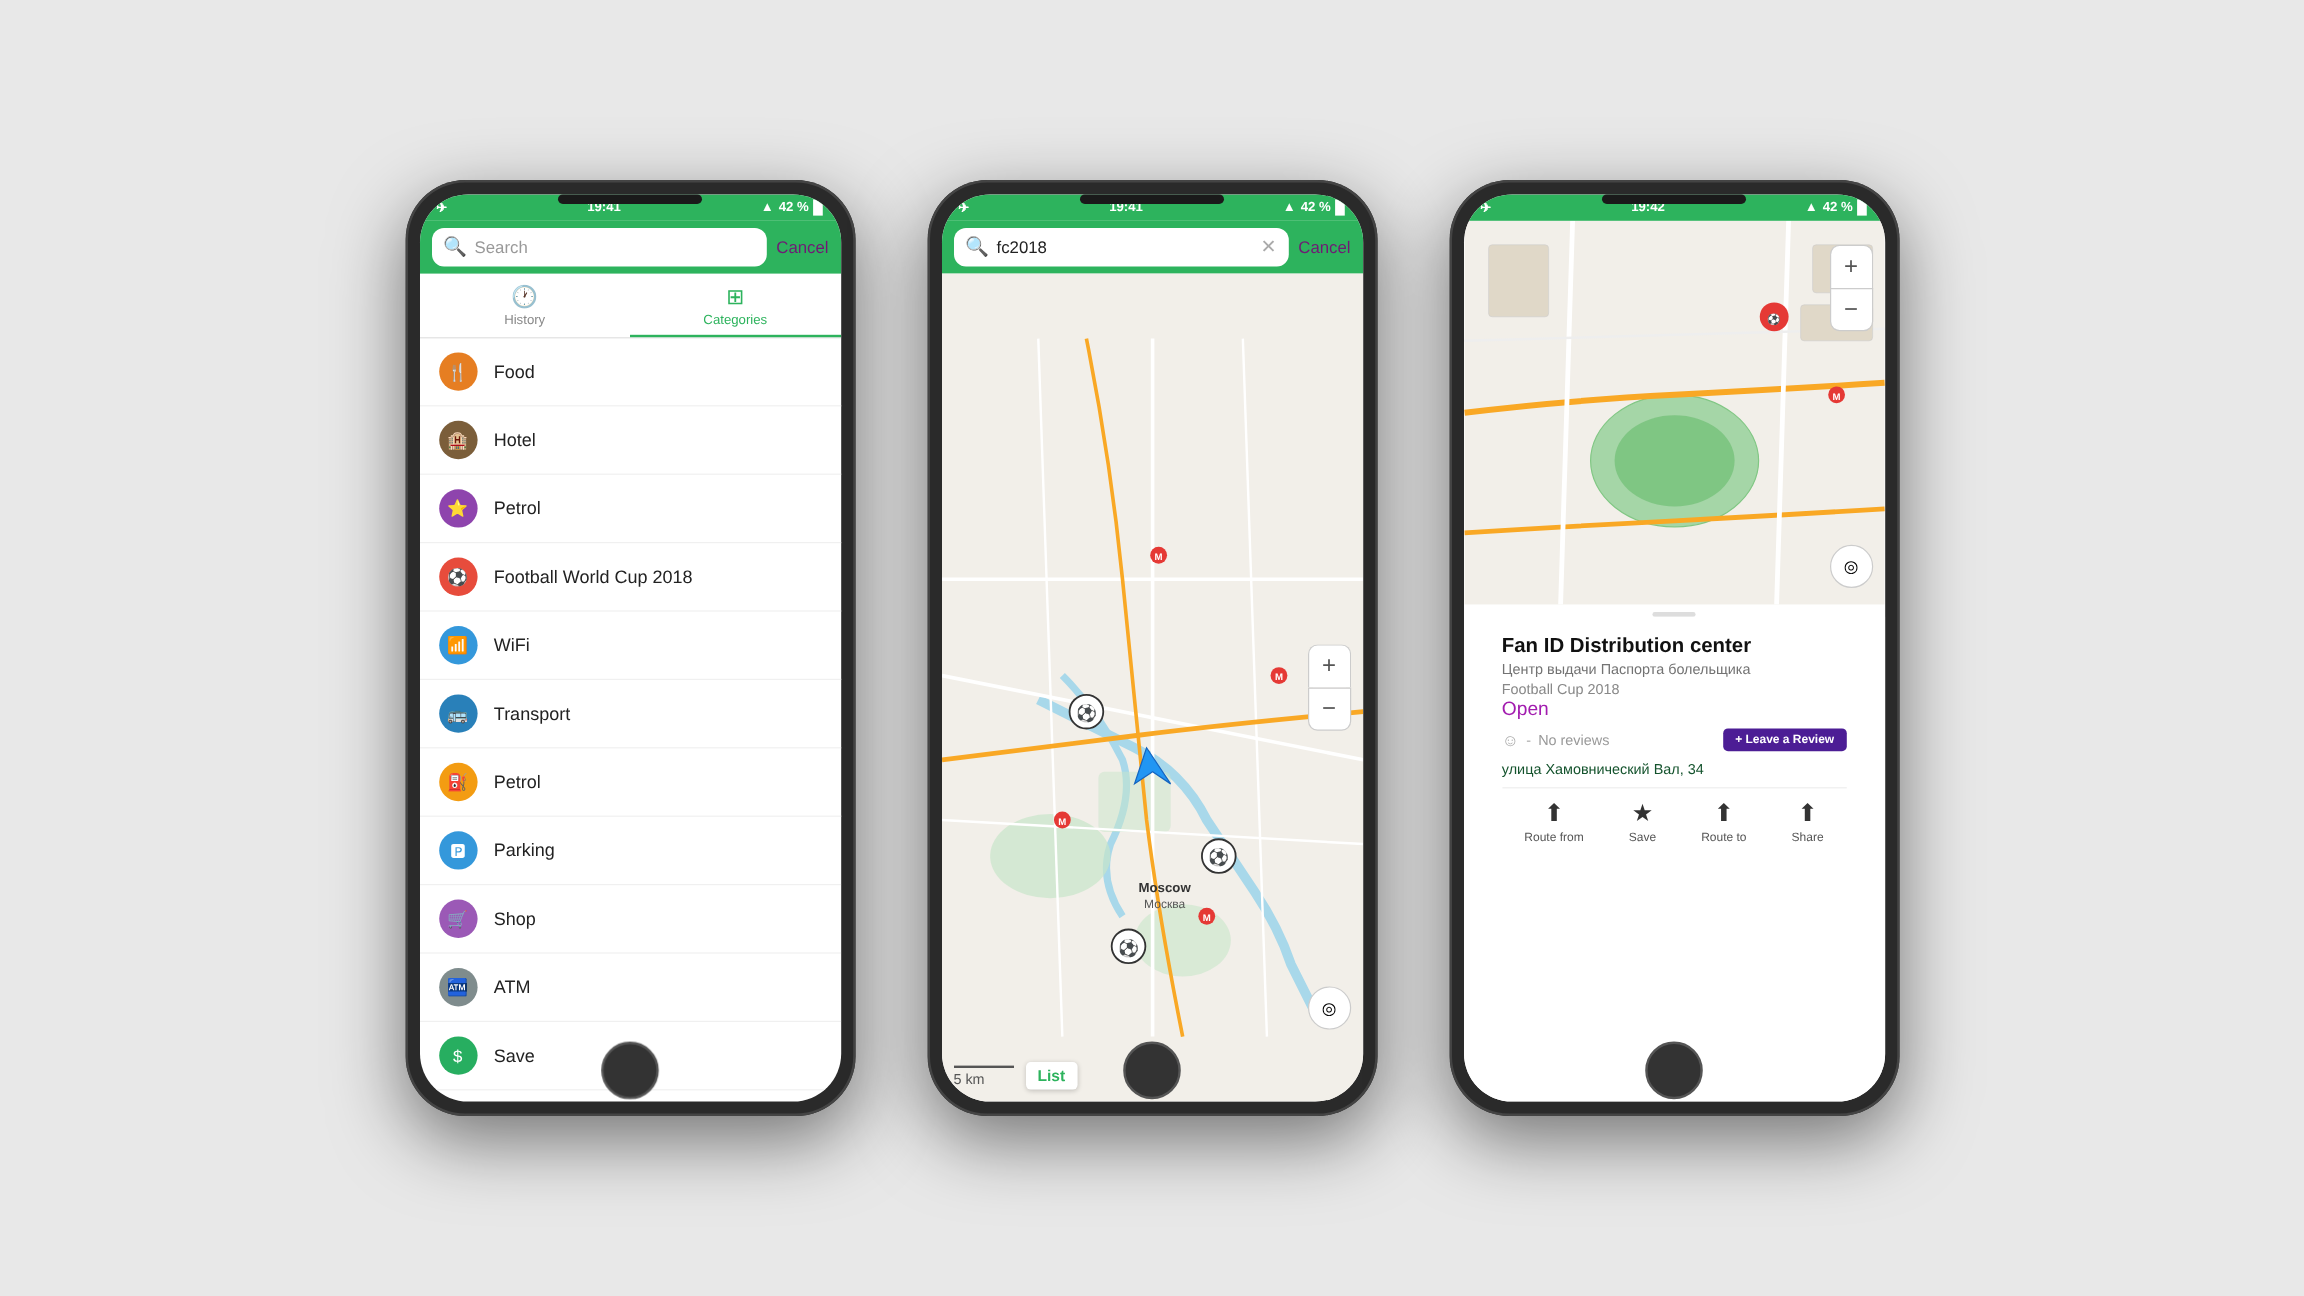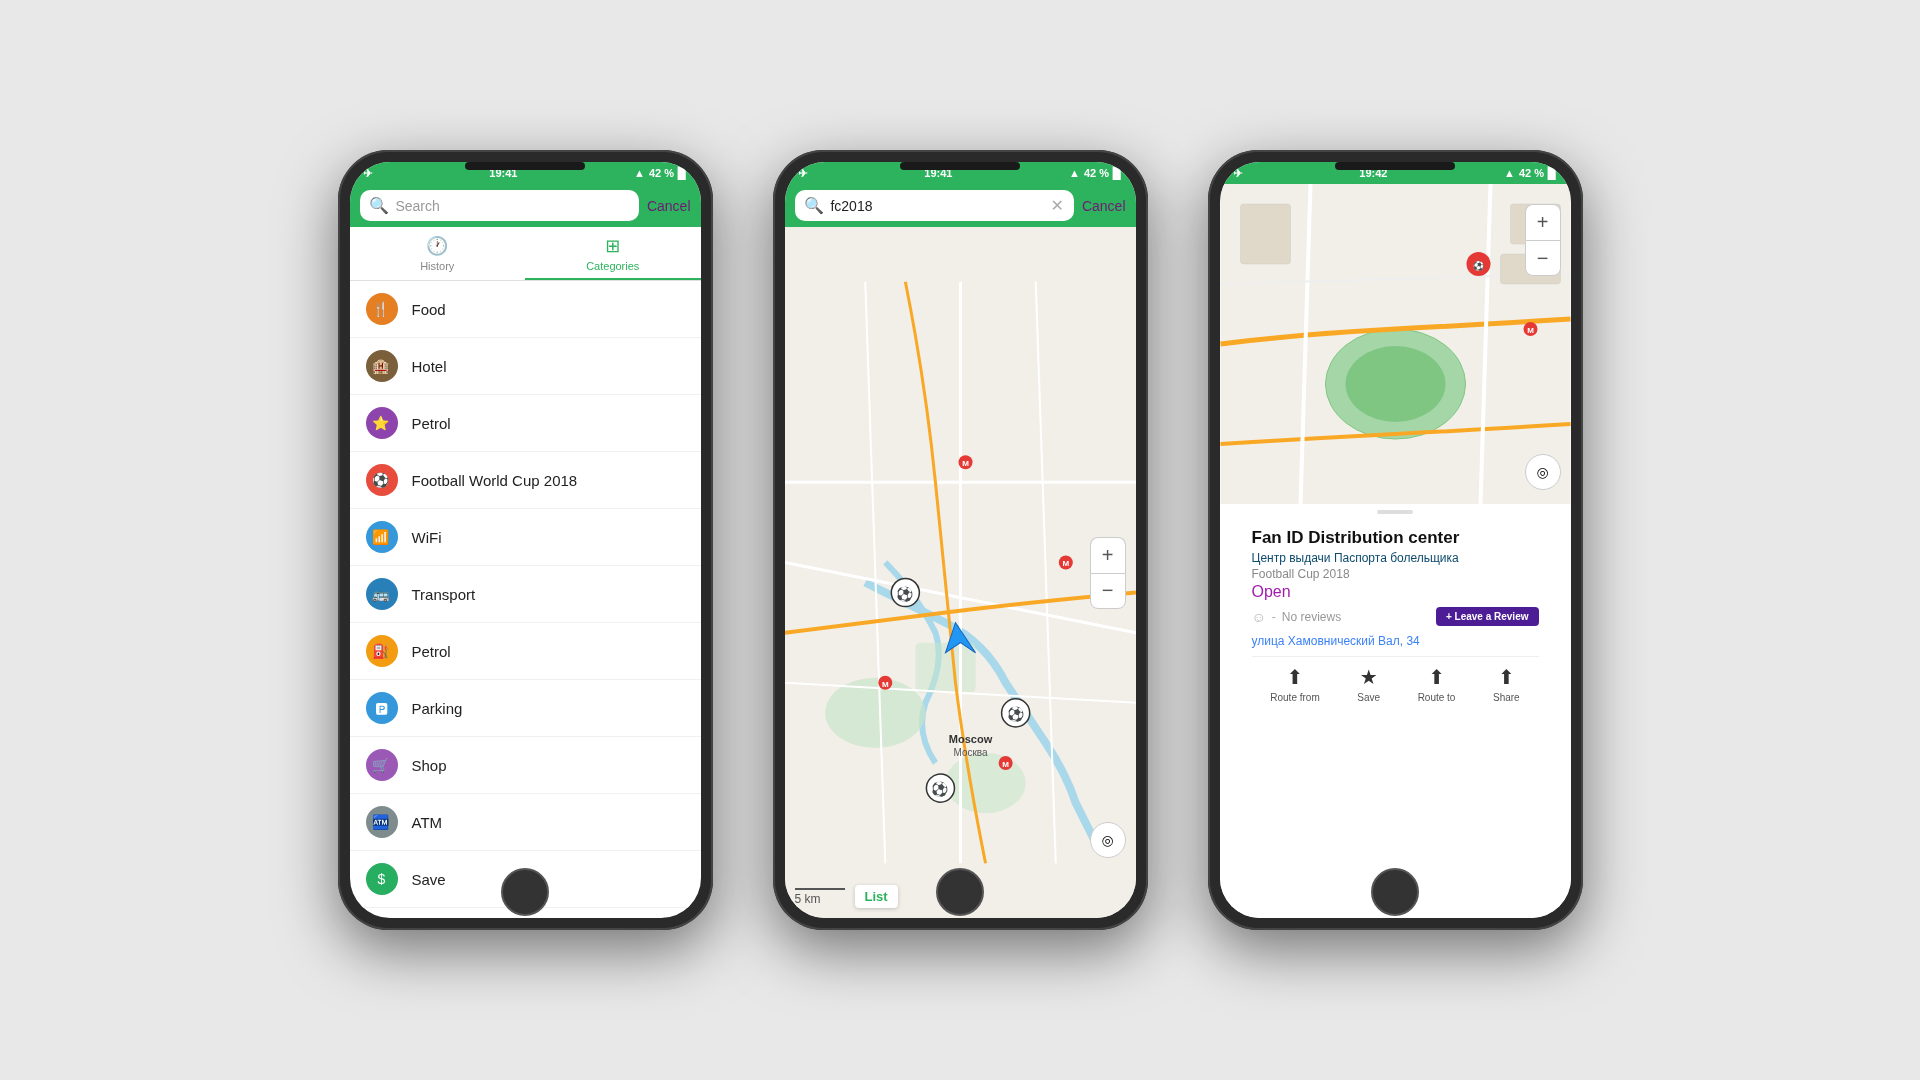--- a/index.html
+++ b/index.html
@@ -247,21 +247,21 @@
       overflow-y: auto;
     }
     .detail-title {
       font-size: 17px;
       font-weight: 700;
       color: #111;
       margin-bottom: 3px;
     }
     .detail-subtitle {
       font-size: 12px;
-      color: #0c4a6e;
+      color: #737373;
       margin-bottom: 2px;
     }
     .detail-category {
       font-size: 12px;
       color: #888;
       margin-bottom: 2px;
     }
     .detail-status {
       font-size: 16px;
       color: #a21caf;
@@ -282,21 +282,21 @@
       border: none;
       border-radius: 4px;
       padding: 4px 10px;
       font-size: 10px;
       font-weight: 600;
       cursor: pointer;
       margin-left: auto;
     }
     .detail-address {
       font-size: 12px;
-      color: #3b82f6;
+      color: #14532d;
       padding-bottom: 8px;
       border-bottom: 1px solid #eee;
     }
     .detail-actions {
       display: flex;
       justify-content: space-around;
       padding: 8px 0;
     }
     .detail-action {
       display: flex;

